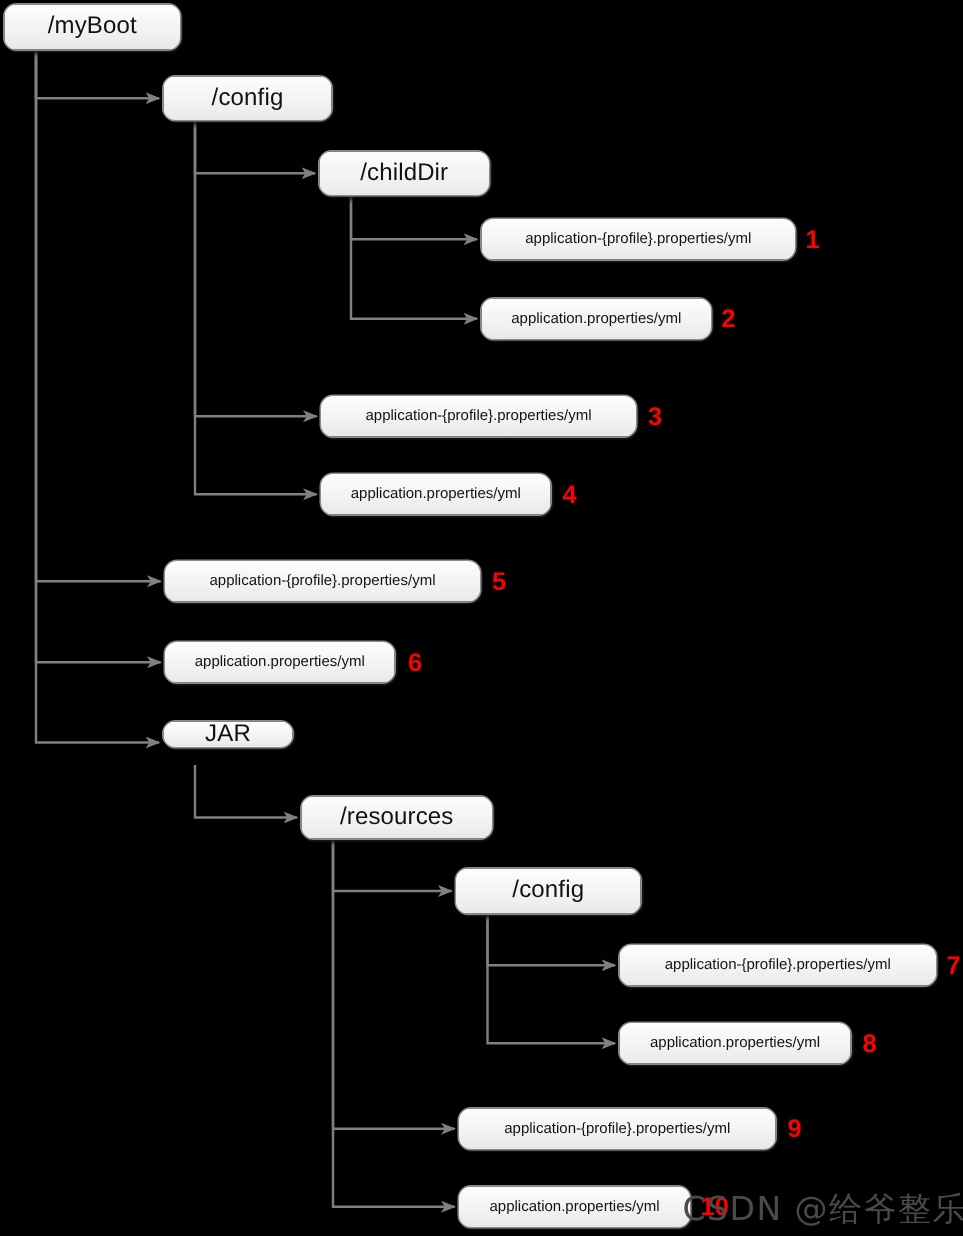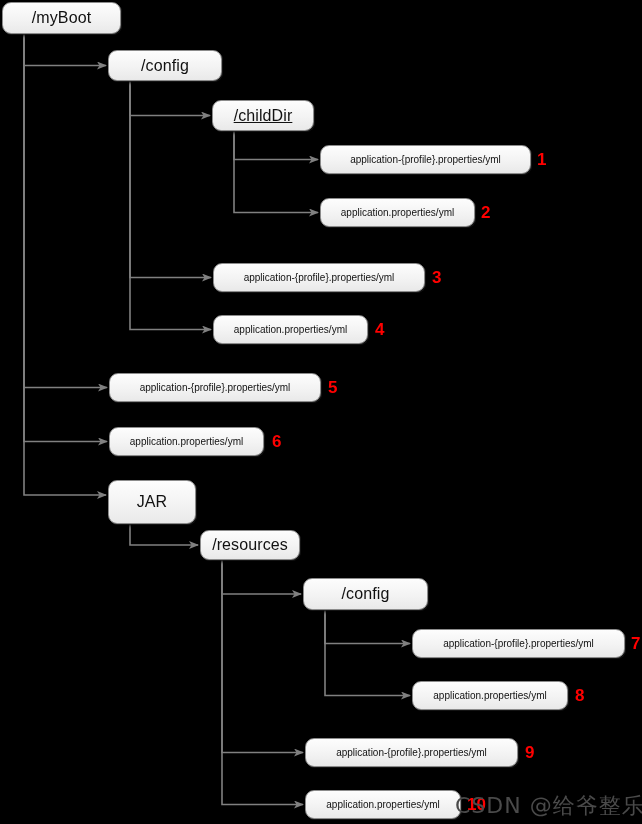--- a/index.html
+++ b/index.html
@@ -97,45 +97,45 @@
       </g>
   </svg>
 
   <div id="node-layer">
       <div class="node dir-node" style="left: 2px; top: 2px; width: 119px; height: 32px;">
         <span class="node-label">/myBoot</span>
       </div>
       <div class="node dir-node" style="left: 108px; top: 50px; width: 114px; height: 31px;">
         <span class="node-label">/config</span>
       </div>
-      <div class="node dir-node" style="left: 212px; top: 100px; width: 102px; height: 31px; text-decoration: underline;">
+      <div class="node dir-node" style="left: 212px; top: 100px; width: 115px; height: 31px;">
         <span class="node-label">/childDir</span>
       </div>
       <div class="node file-node" style="left: 320px; top: 145px; width: 211px; height: 29px;">
         <span class="node-label">application-{profile}.properties/yml</span>
       </div>
       <div class="node file-node" style="left: 320px; top: 198px; width: 155px; height: 29px;">
         <span class="node-label">application.properties/yml</span>
       </div>
       <div class="node file-node" style="left: 213px; top: 263px; width: 212px; height: 29px;">
         <span class="node-label">application-{profile}.properties/yml</span>
       </div>
       <div class="node file-node" style="left: 213px; top: 315px; width: 155px; height: 29px;">
         <span class="node-label">application.properties/yml</span>
       </div>
       <div class="node file-node" style="left: 109px; top: 373px; width: 212px; height: 29px;">
         <span class="node-label">application-{profile}.properties/yml</span>
       </div>
       <div class="node file-node" style="left: 109px; top: 427px; width: 155px; height: 29px;">
         <span class="node-label">application.properties/yml</span>
       </div>
-      <div class="node dir-node" style="left: 108px; top: 480px; width: 88px; height: 44px;">
+      <div class="node dir-node" style="left: 108px; top: 480px; width: 88px; height: 19px;">
         <span class="node-label">JAR</span>
       </div>
-      <div class="node dir-node" style="left: 200px; top: 530px; width: 100px; height: 30px;">
+      <div class="node dir-node" style="left: 200px; top: 530px; width: 129px; height: 30px;">
         <span class="node-label">/resources</span>
       </div>
       <div class="node dir-node" style="left: 303px; top: 578px; width: 125px; height: 32px;">
         <span class="node-label">/config</span>
       </div>
       <div class="node file-node" style="left: 412px; top: 629px; width: 213px; height: 29px;">
         <span class="node-label">application-{profile}.properties/yml</span>
       </div>
       <div class="node file-node" style="left: 412px; top: 681px; width: 156px; height: 29px;">
         <span class="node-label">application.properties/yml</span>

